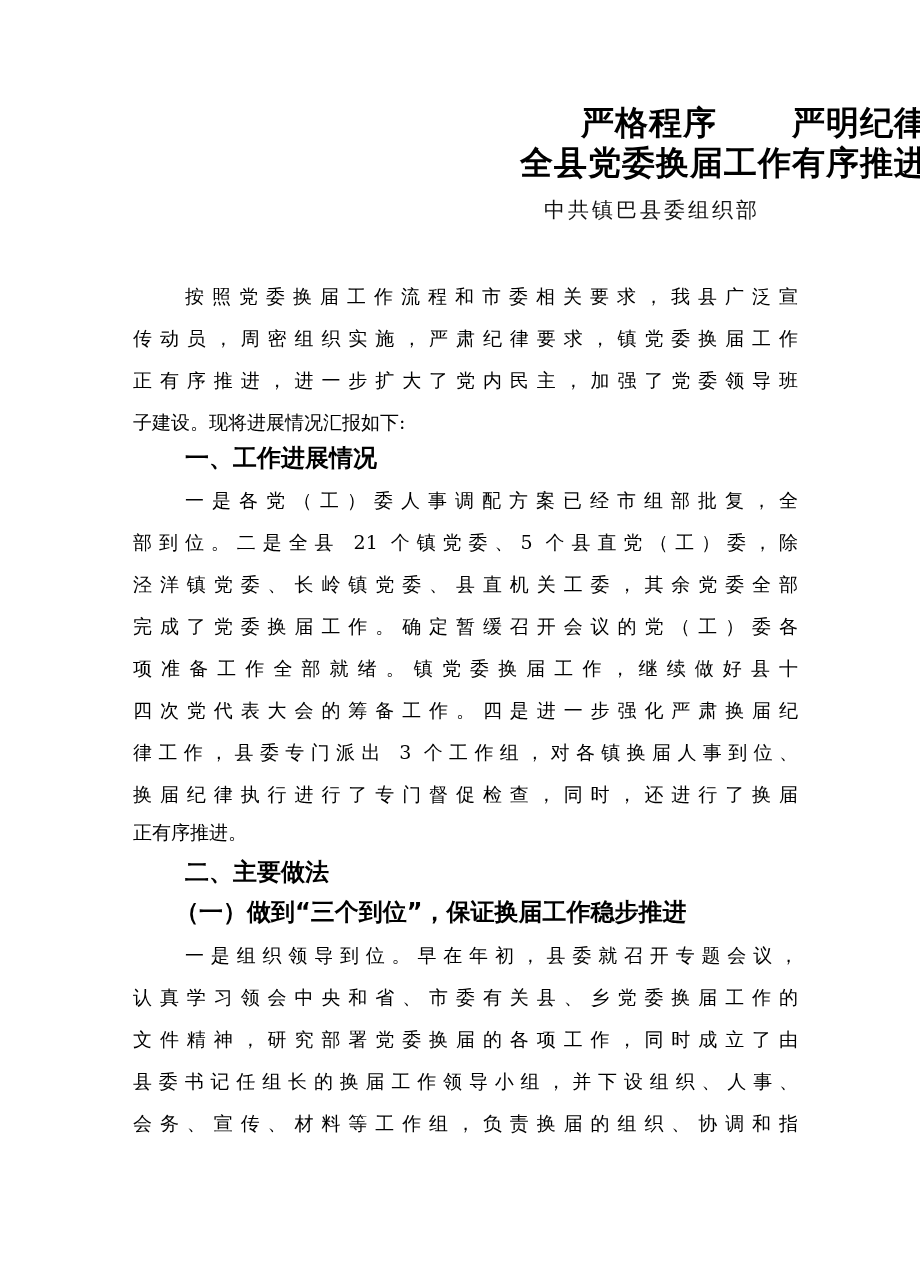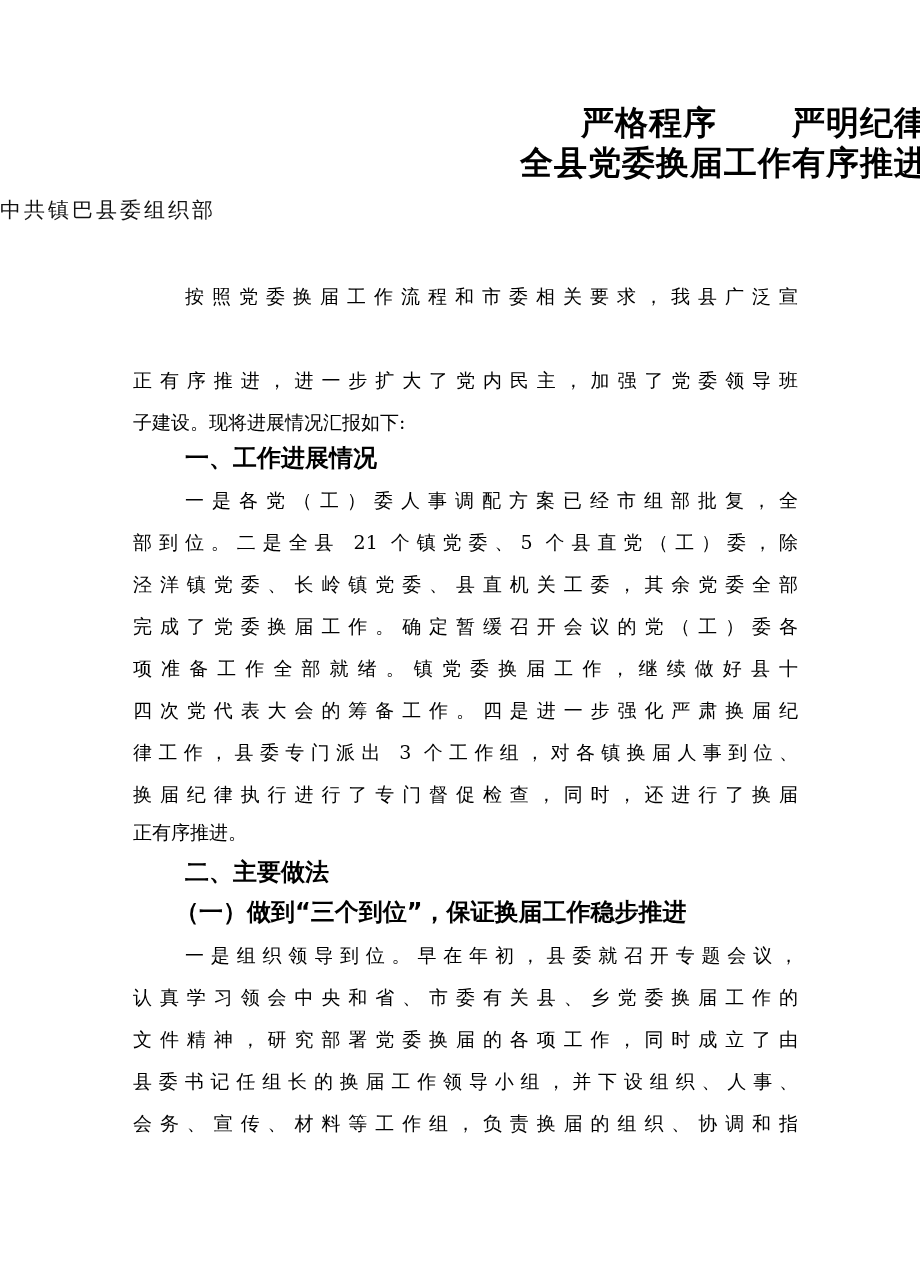--- a/index.html
+++ b/index.html
@@ -35,21 +35,21 @@
       letter-spacing: 1px;
       white-space: pre;
     }
     .title-1 { top: 103px; }
     .title-2 { top: 143px; }
     .subtitle {
       position: absolute;
       left: 0;
       top: 195px;
       width: 760px;
-      text-align: left;
+      text-align: right;
       font-family: "DejaVu Serif", "Liberation Serif", serif;
       font-size: 21px;
       line-height: 30px;
       letter-spacing: 3px;
       color: #111;
     }
     .line {
       position: absolute;
       left: 133px;
       width: 665px;
@@ -86,20 +86,21 @@
 </head>
 <body>
 
 <div class="page">
 
   <div class="title title-1">严格程序      严明纪律</div>
   <div class="title title-2">全县党委换届工作有序推进</div>
   <div class="subtitle">中共镇巴县委组织部</div>
 
   <div class="line indent" style="top:275px;">按照党委换届工作流程和市委相关要求，我县广泛宣</div>
+  <div class="line" style="top:317px;">传动员，周密组织实施，严肃纪律要求，镇党委换届工作</div>
   <div class="line" style="top:359px;">正有序推进，进一步扩大了党内民主，加强了党委领导班</div>
   <div class="line last" style="top:401px;">子建设。现将进展情况汇报如下:</div>
 
   <div class="heading" style="top:437px;">一、工作进展情况</div>
   <div class="line indent" style="top:479px;">一是各党（工）委人事调配方案已经市组部批复，全</div>
   <div class="line" style="top:521px;">部到位。二是全县 21 个镇党委、5 个县直党（工）委，除</div>
   <div class="line" style="top:563px;">泾洋镇党委、长岭镇党委、县直机关工委，其余党委全部</div>
   <div class="line" style="top:605px;">完成了党委换届工作。确定暂缓召开会议的党（工）委各</div>
   <div class="line" style="top:647px;">项准备工作全部就绪。镇党委换届工作，继续做好县十</div>
   <div class="line" style="top:689px;">四次党代表大会的筹备工作。四是进一步强化严肃换届纪</div>

